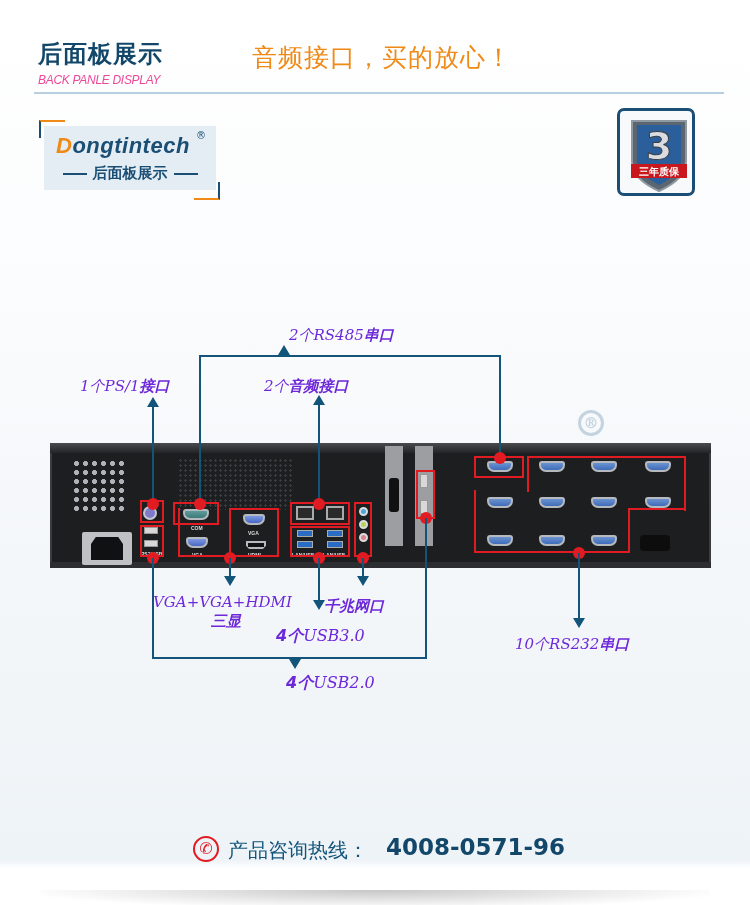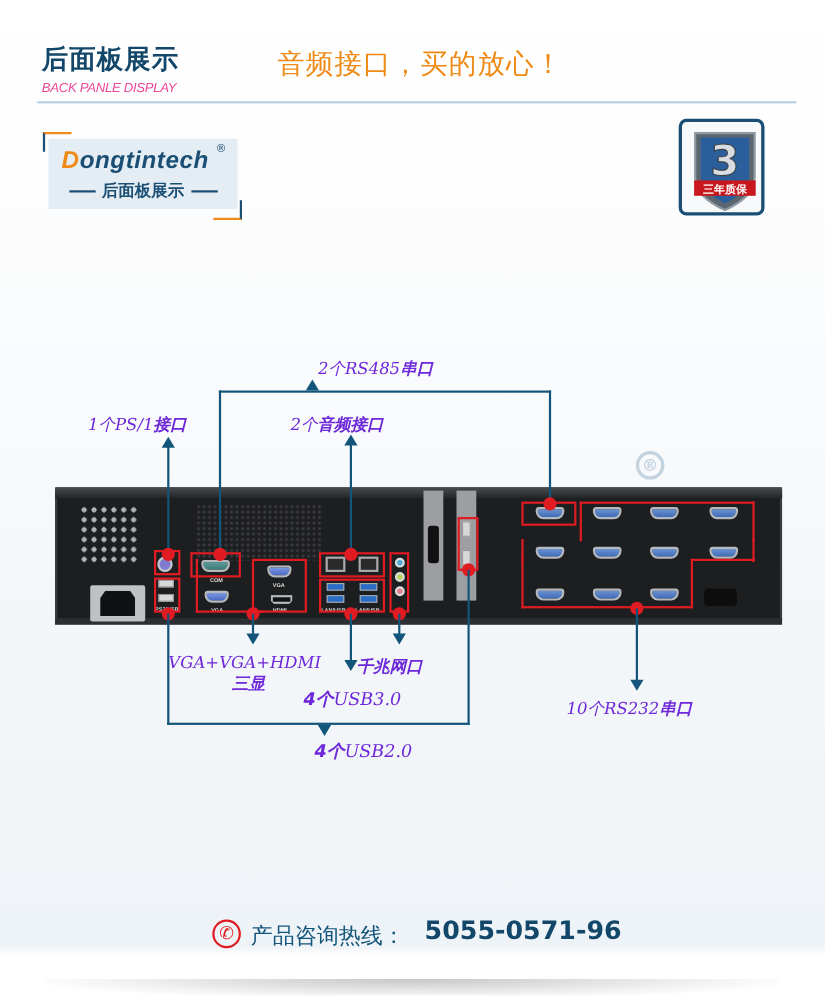--- a/index.html
+++ b/index.html
@@ -211,15 +211,15 @@
 <div class="arr-dn" style="left:289px;top:659px;"></div>
 <div class="callout" style="left:250px;top:673px;font-size:16px;margin-left:36px;"><b>4个</b><span>USB2.0</span></div>
 
 <div class="rdot" style="left:573px;top:547px;"></div>
 <div class="ln" style="left:578px;top:553px;width:2px;height:70px;"></div>
 <div class="arr-dn" style="left:573px;top:618px;"></div>
 <div class="callout" style="left:515px;top:635px;"><span>10个</span><span>RS232</span><b>串口</b></div>
 
 <div class="abs phone-icon">✆</div>
 <div class="abs hotline-label">产品咨询热线：</div>
-<div class="abs hotline-num">5055-0571-96</div>
+<div class="abs hotline-num">4008-0571-96</div>
 
 <div class="abs shadow"></div>
 
 </body></html>

